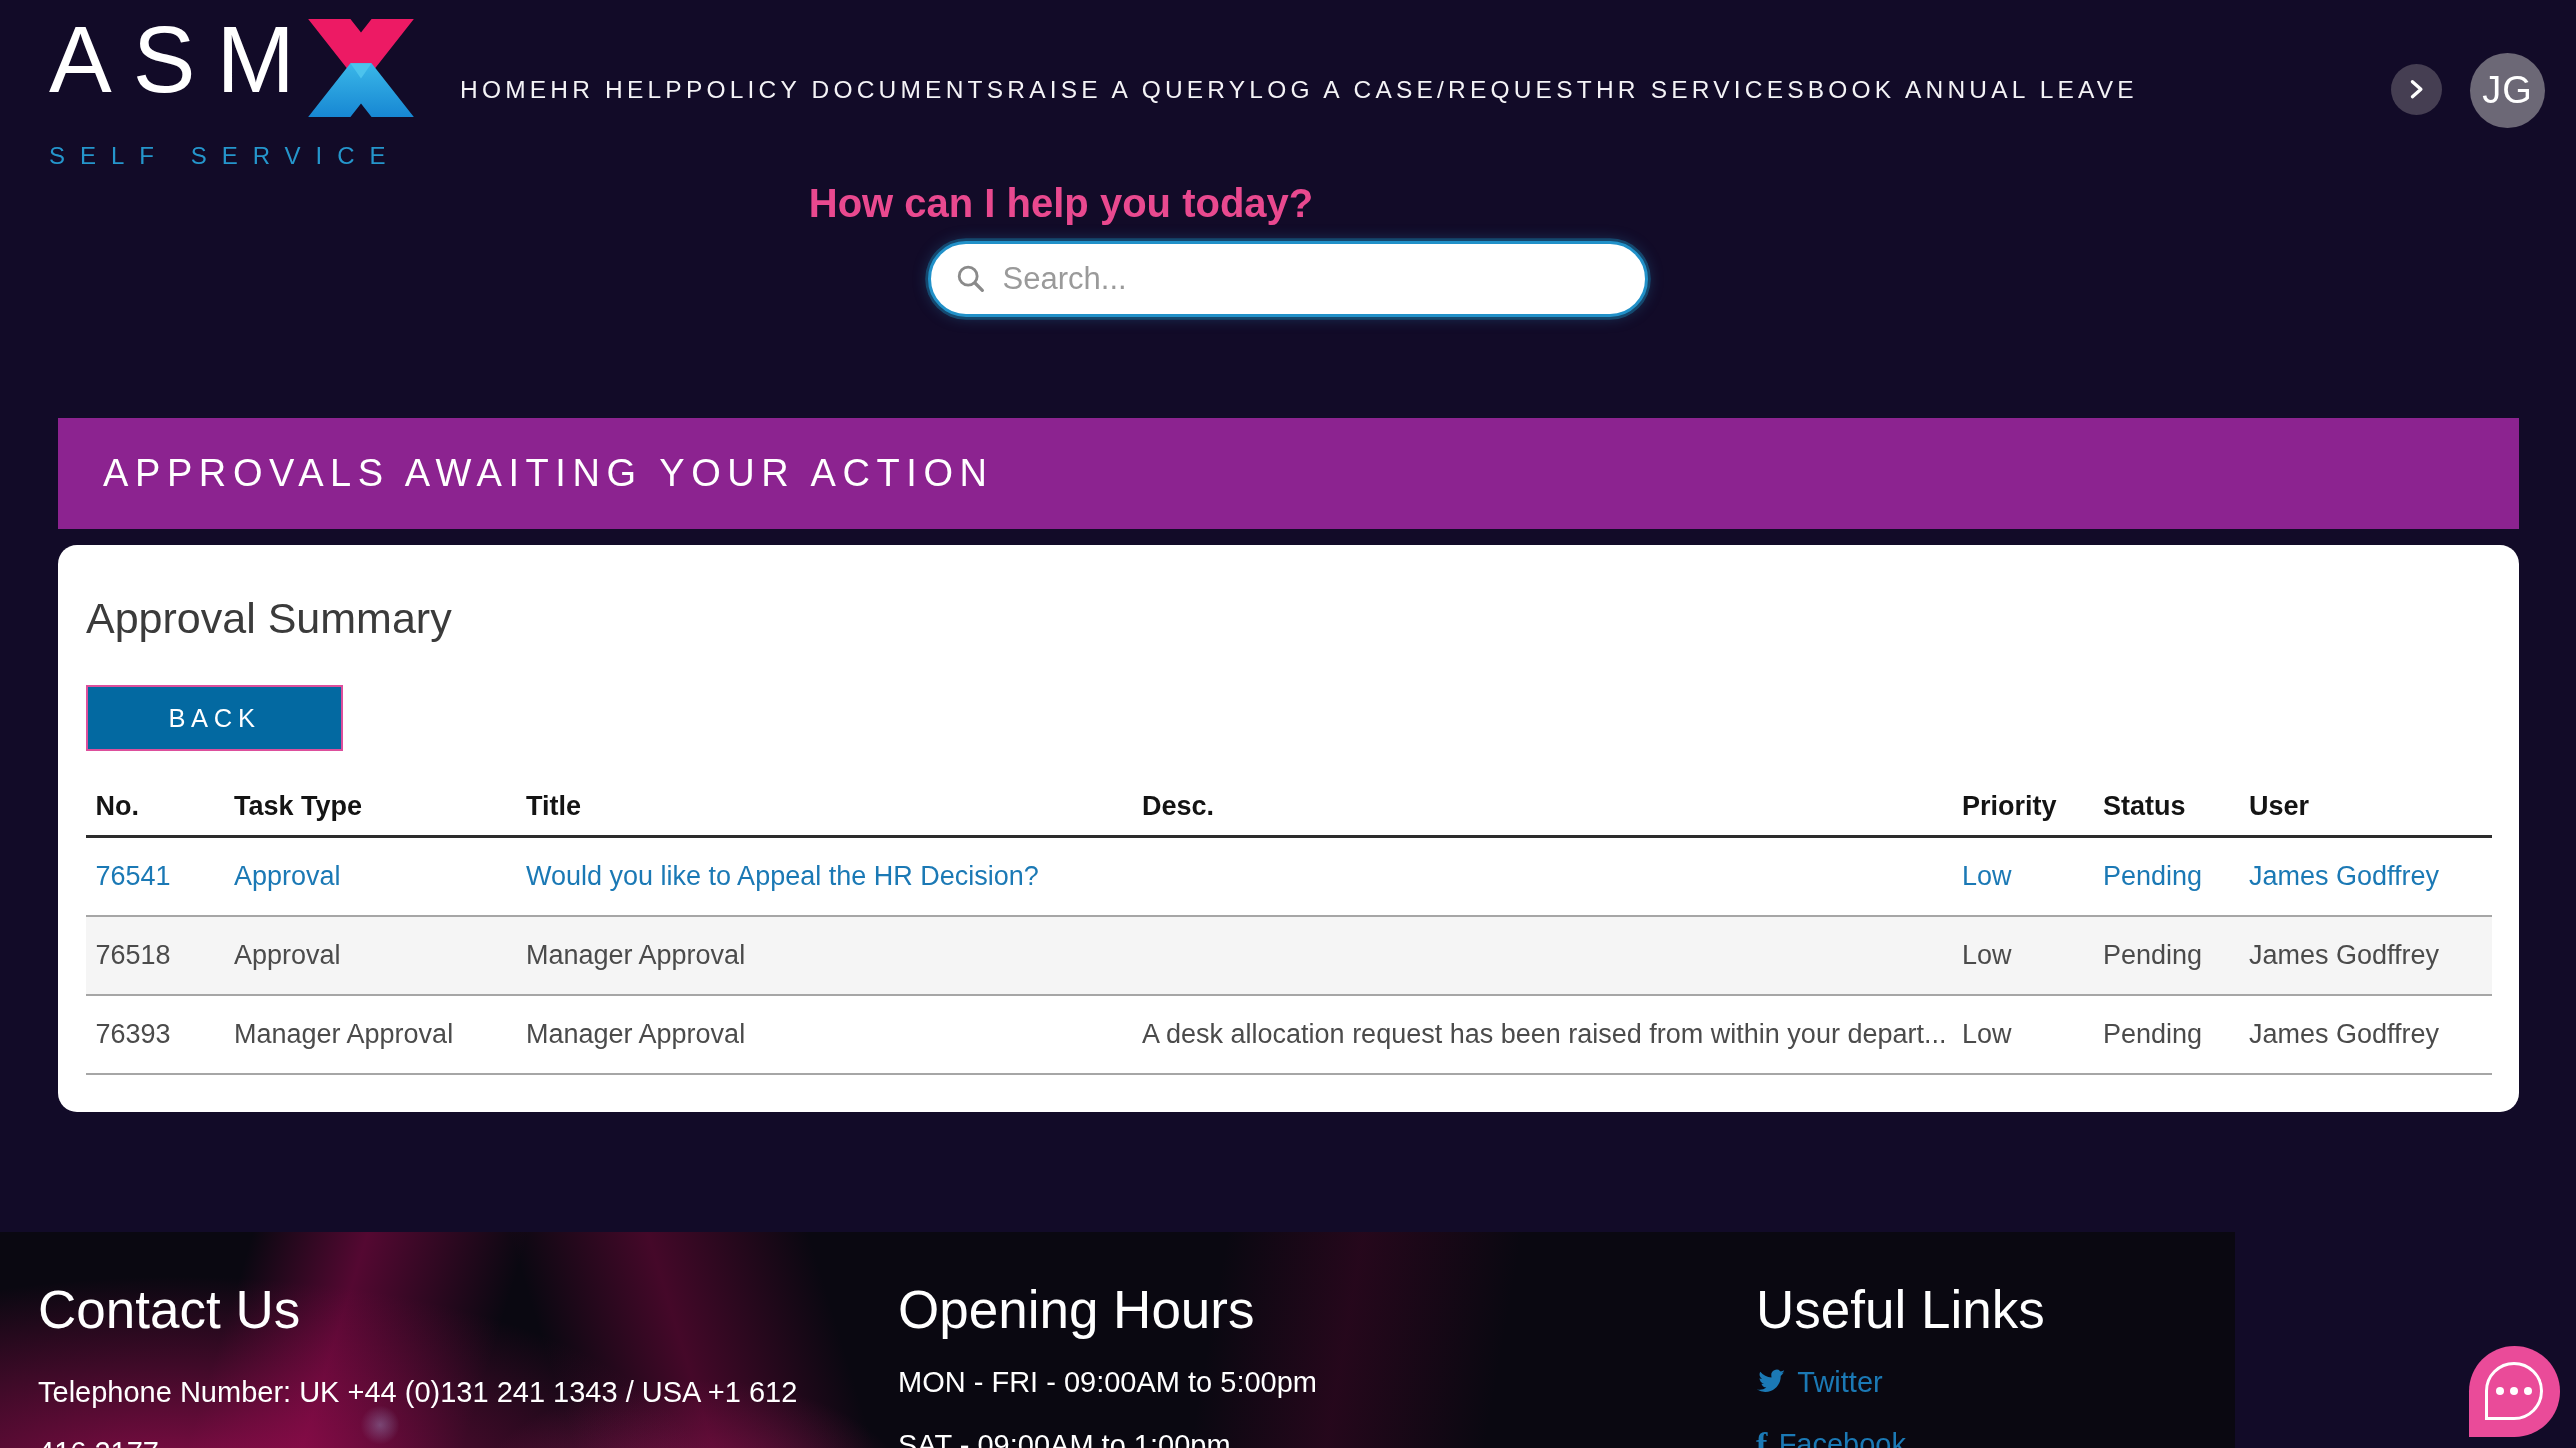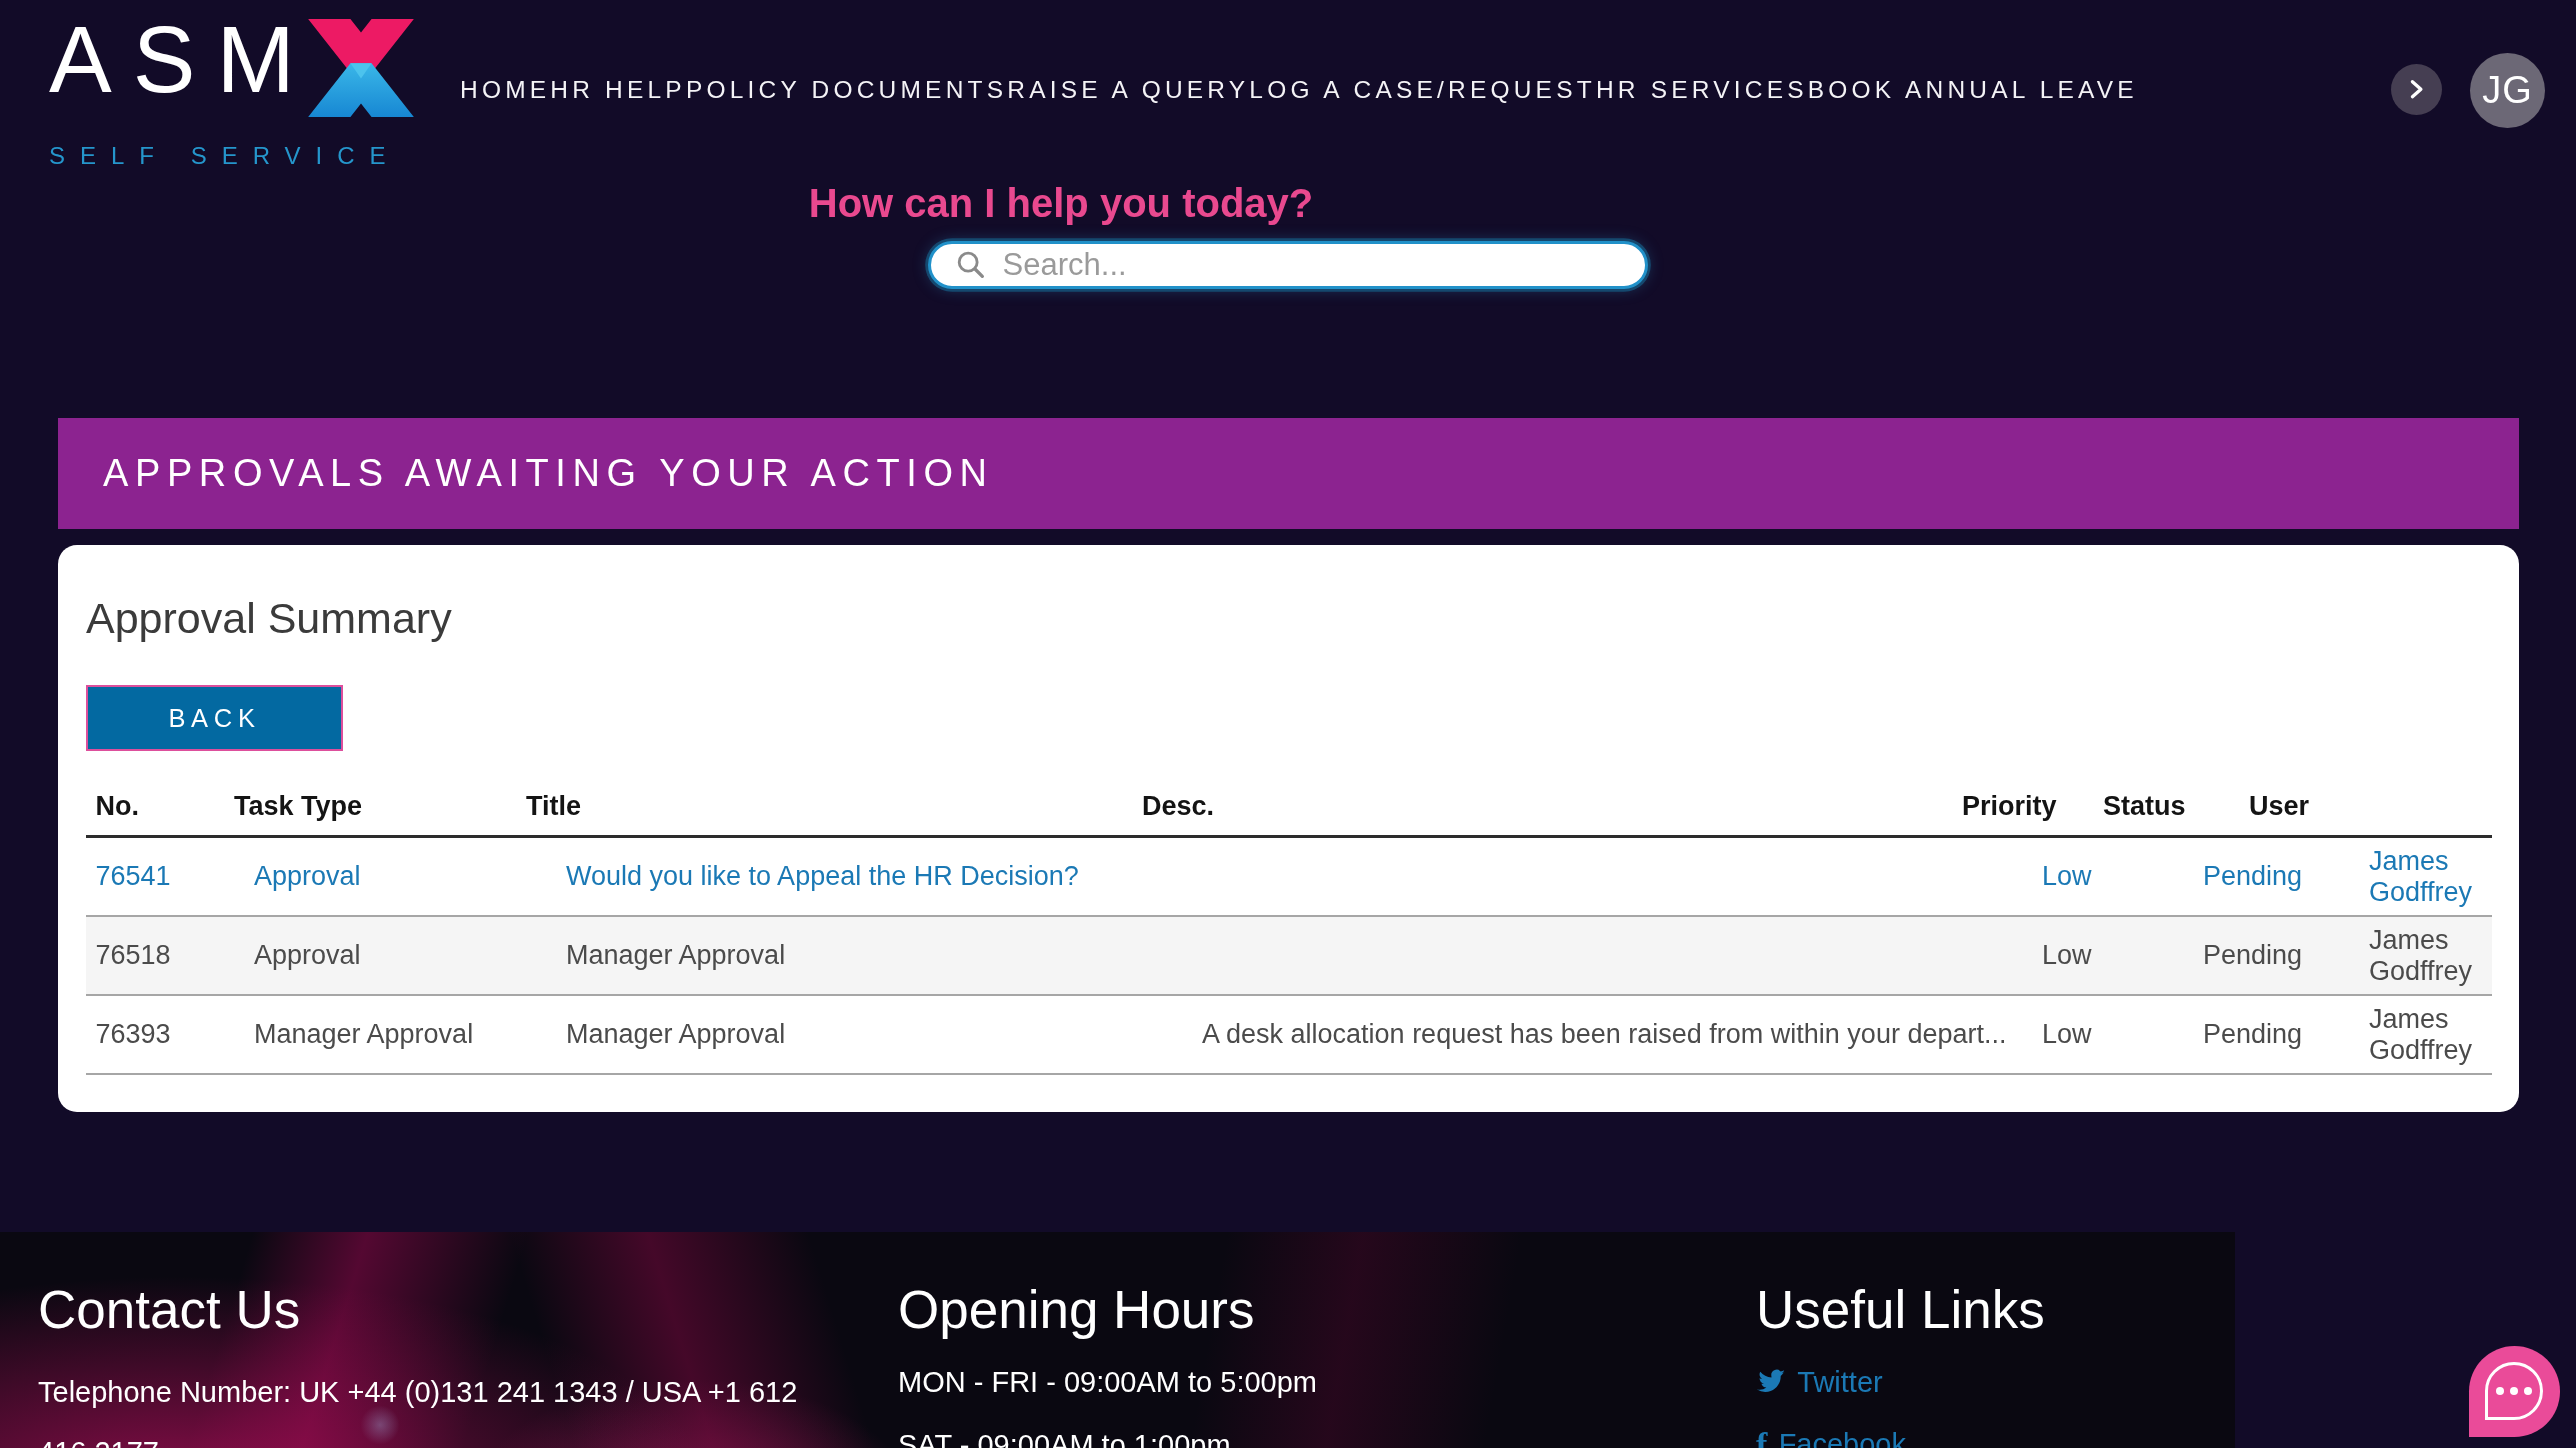--- a/index.html
+++ b/index.html
@@ -45,21 +45,21 @@
     display:flex; align-items:center; justify-content:center;
     font-size:38px; color:#ffffff; letter-spacing:0.9px; cursor:pointer;
   }
 
   
   .hero-heading {
     position:absolute; top:181px; left:0; width:2122px;
     text-align:center; font-size:40px; font-weight:700; color:#e9498f;
   }
   .search {
-    position:absolute; left:928px; top:241px; width:720px; height:48px;
+    position:absolute; left:928px; top:241px; width:720px; height:76px;
     background:#ffffff; border:3.8px solid #2191c9; border-radius:38px;
     box-shadow:0 0 0 2.8px #15486e, 0 0 15px rgba(45,150,210,0.35);
     display:flex; align-items:center; padding:0 22.6px;
   }
   .search-icon { flex:0 0 auto; margin-right:15px; display:flex; }
   .search-input {
     flex:1 1 auto; border:none; outline:none; background:transparent;
     font-family:"Liberation Sans", sans-serif;
     font-size:31px; color:#444444;
   }
@@ -94,21 +94,21 @@
     display:grid;
     grid-template-columns:148px 292px 616px 820px 141px 146px 1fr;
     align-items:center;
   }
   .thead {
     height:60px; border-bottom:3.8px solid #2c2c2c;
     font-weight:700; font-size:27px; color:#141414;
   }
   .trow {
     height:79px; font-size:27px; color:#4b4b4b;
-    border-bottom:2.8px solid #a6a6a6; cursor:pointer;gap:20px;
+    border-bottom:2.8px solid #a6a6a6; cursor:pointer;
   }
   .thead > div:first-child, .trow > div:first-child { padding-left:9.4px; }
   .trow.link-row > div { color:#1b79b5; }
   .trow.alt { background:#f5f5f5; }
   .cell-desc { white-space:nowrap; overflow:hidden; padding-right:15px; }
 
   
   .footer {
     position:absolute; left:0; top:1232px; width:2235px; height:216px;
     background-color:#0a0811;

